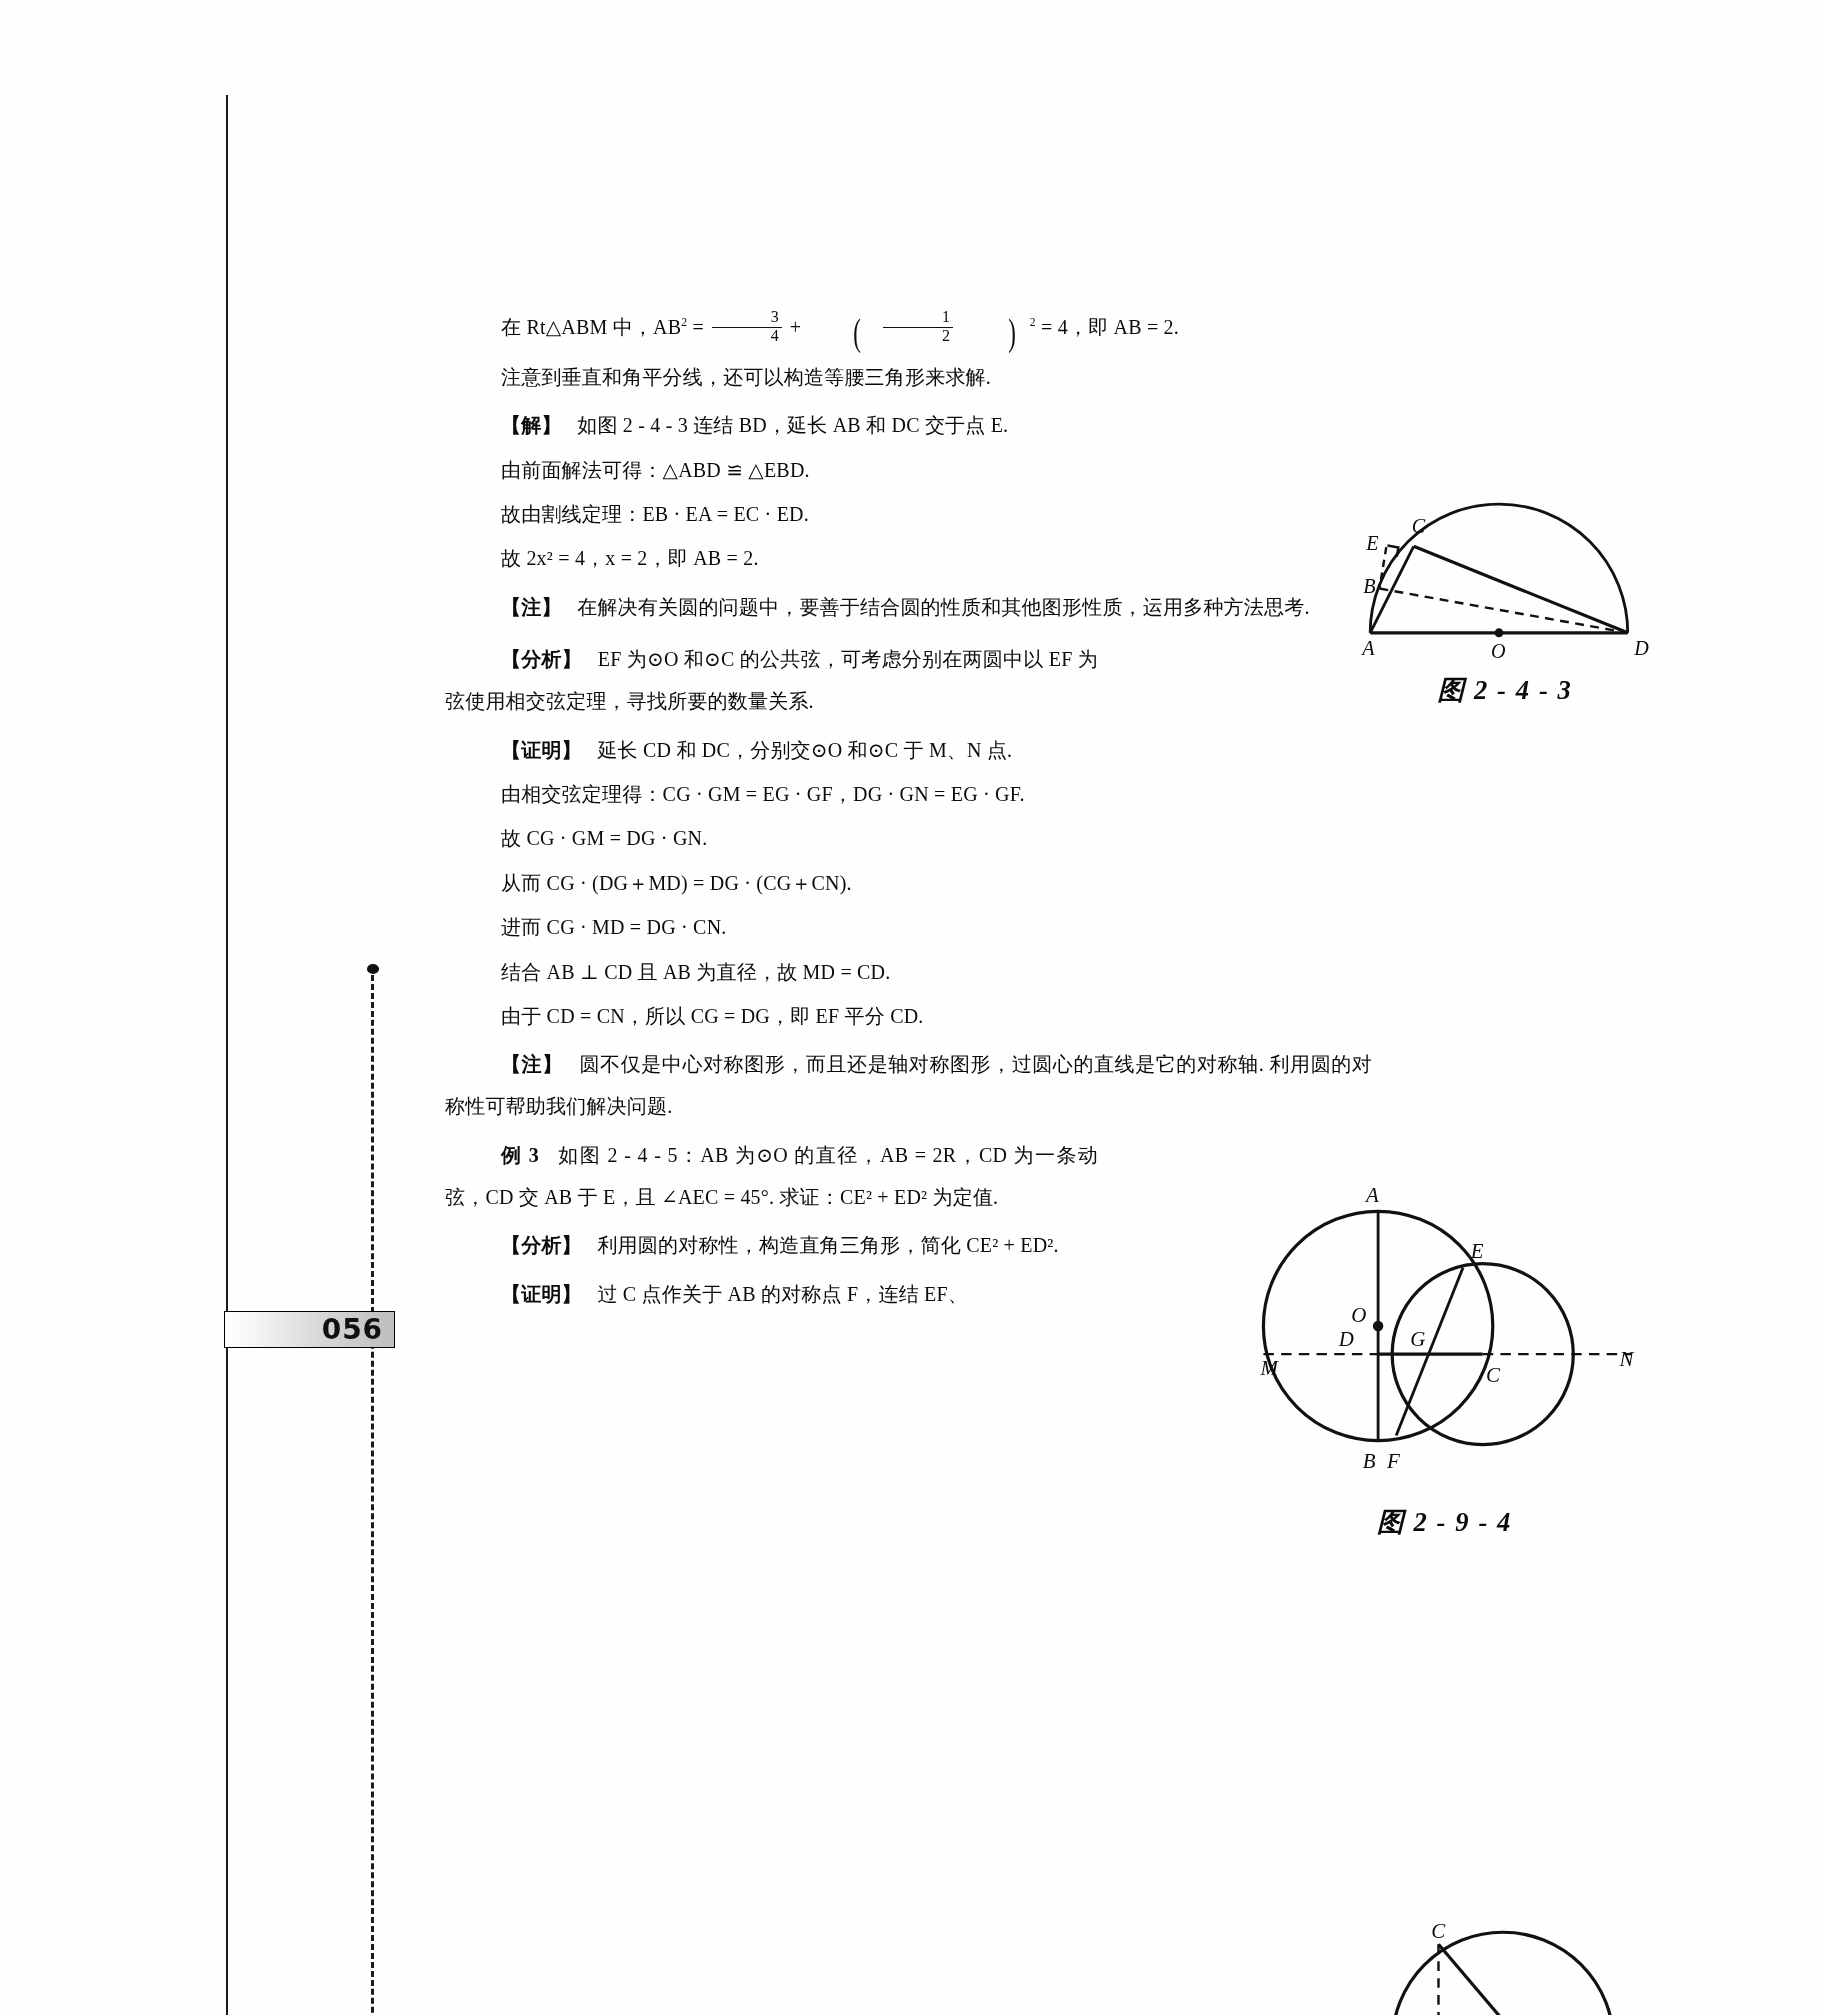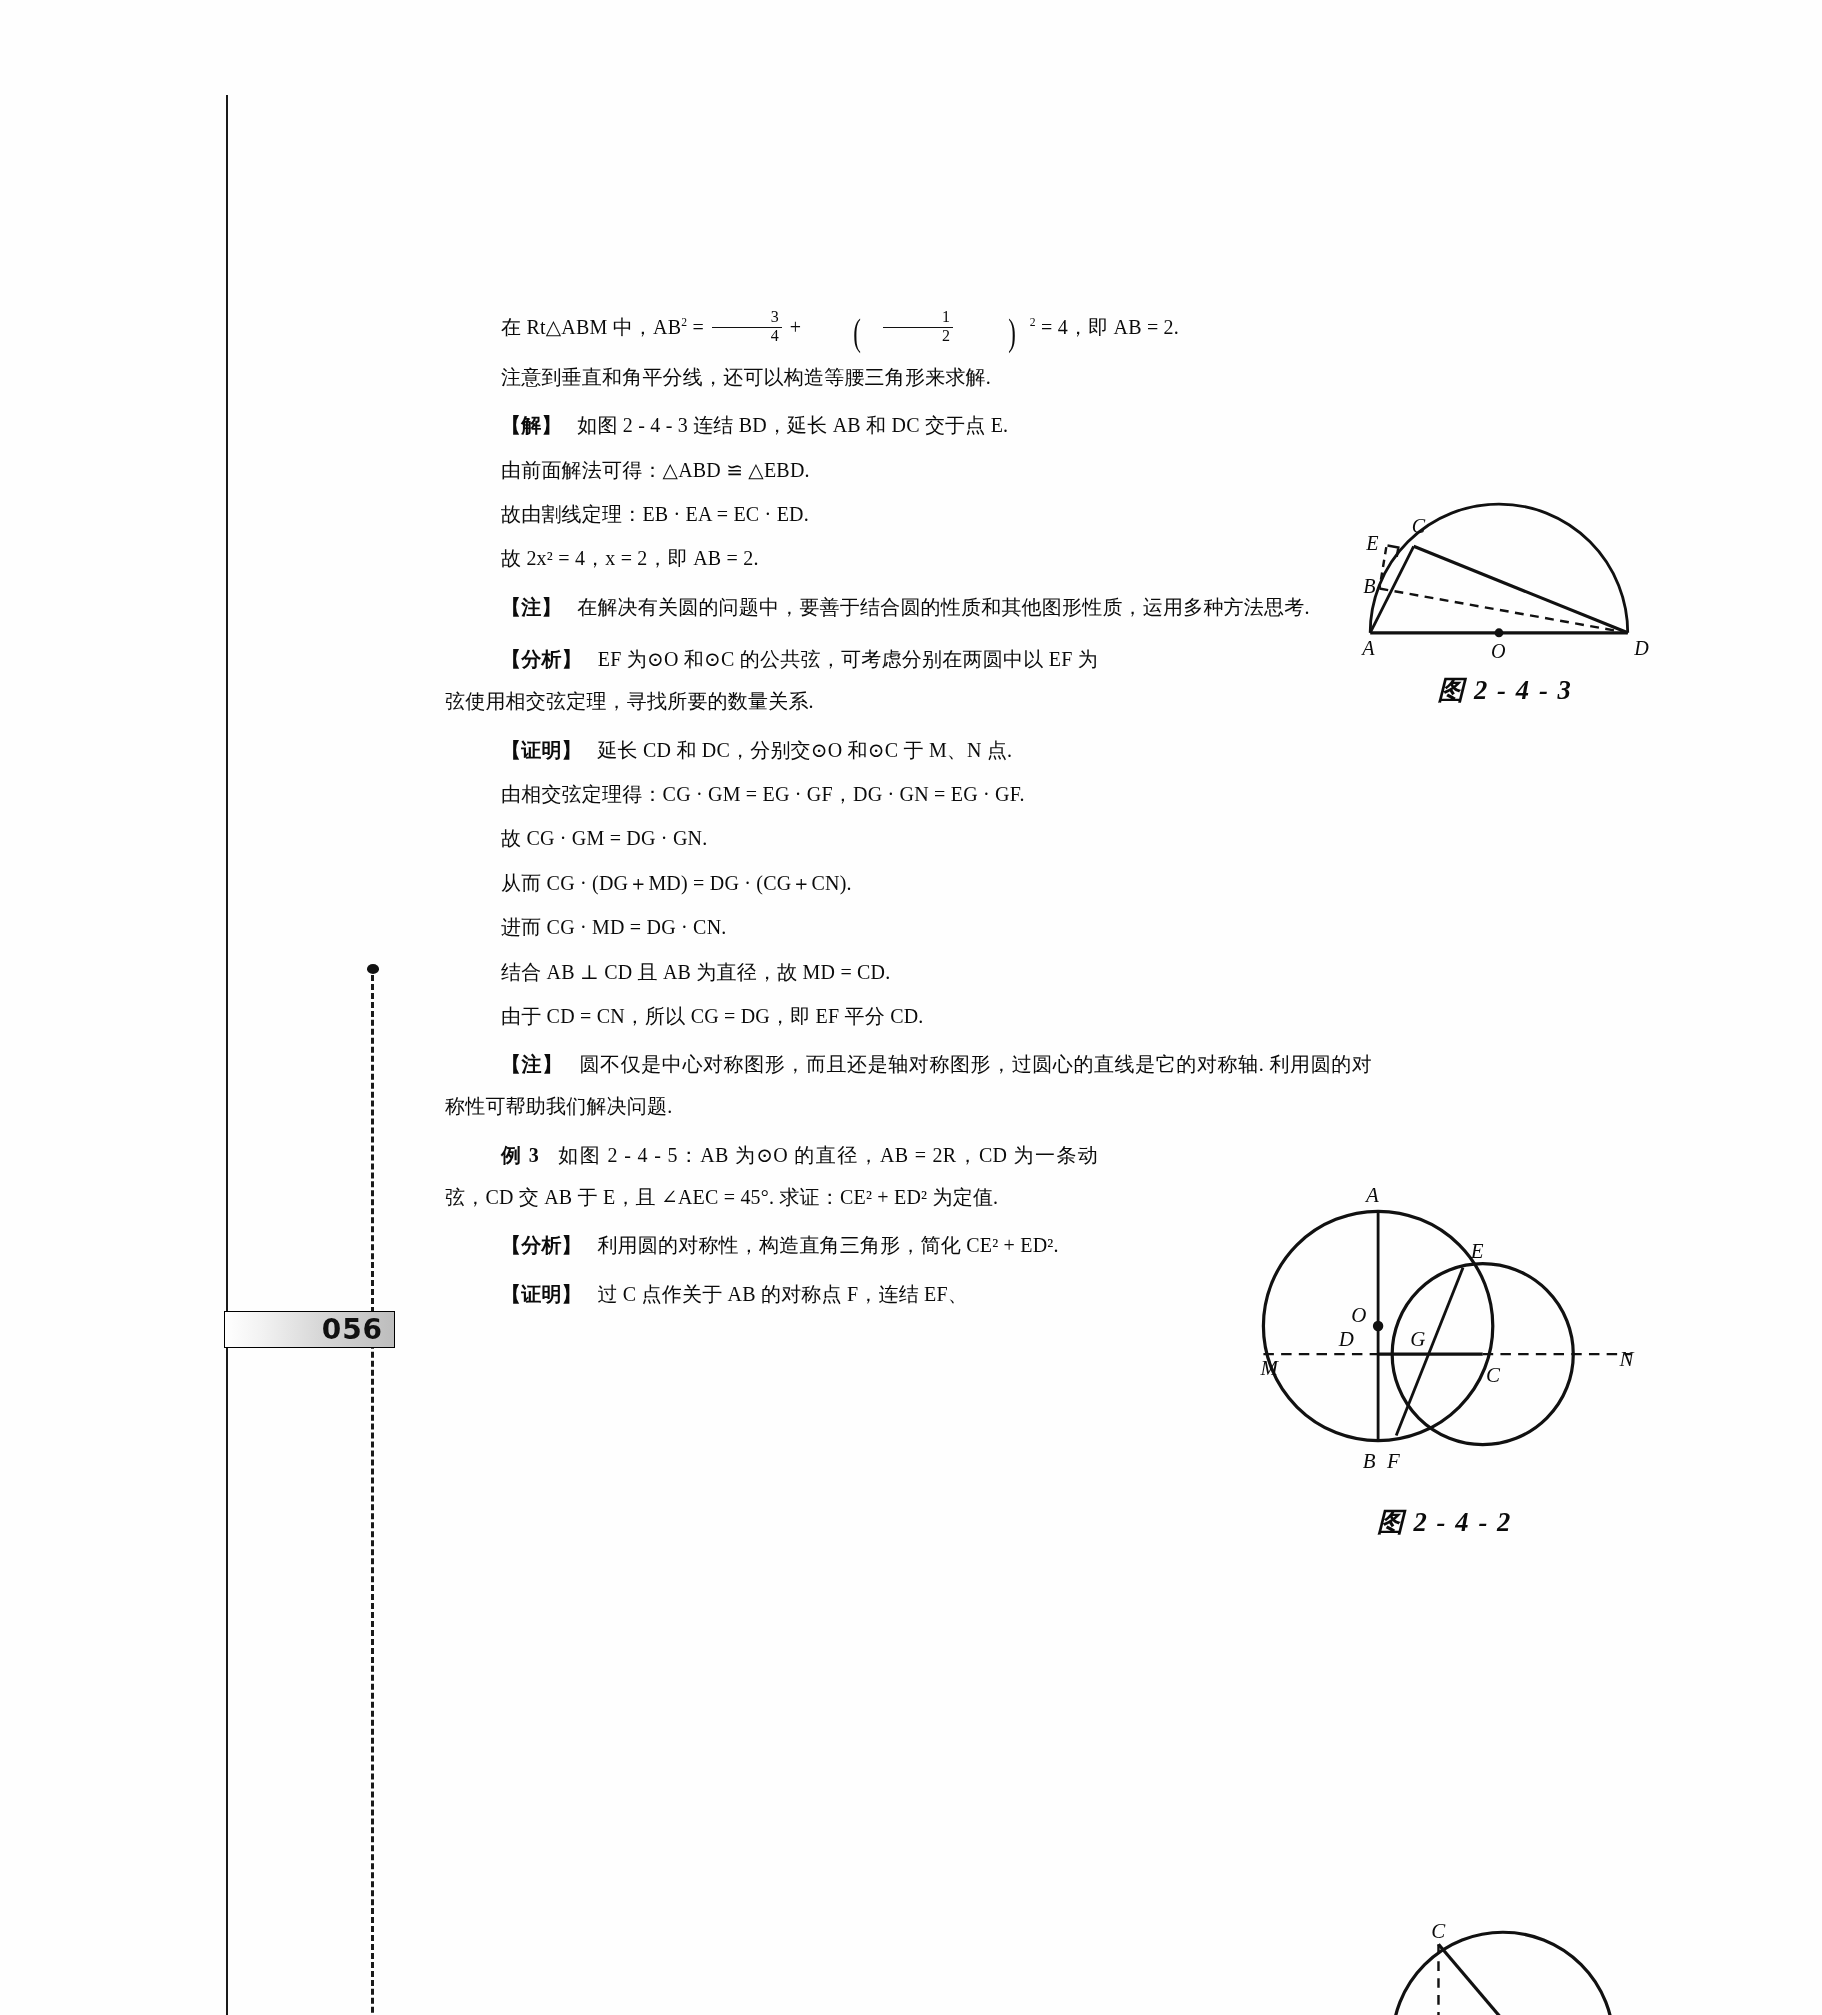--- a/index.html
+++ b/index.html
@@ -271,21 +271,21 @@
       <text x="292" y="752" font-size="52">B</text>
       <text x="598" y="540" font-size="52">C</text>
       <text x="232" y="450" font-size="52">D</text>
       <text x="560" y="232" font-size="52">E</text>
       <text x="352" y="752" font-size="52">F</text>
       <text x="410" y="450" font-size="52">G</text>
       <text x="38" y="522" font-size="52">M</text>
       <text x="930" y="500" font-size="52">N</text>
       <text x="263" y="390" font-size="52">O</text>
     </svg>
-    <div class="fig-cap">图 2 - 4 - 2</div>
+    <div class="fig-cap">图 2 - 9 - 4</div>
   </div>
 
   <div class="figure fig3">
     <svg width="318" height="262" viewBox="0 0 790 650">
 
       <circle cx="350" cy="300" r="275" fill="none" stroke="#111" stroke-width="8"></circle>
 
       <line x1="75" y1="300" x2="625" y2="300" stroke="#111" stroke-width="8"></line>
 
       <line x1="190" y1="55" x2="530" y2="455" stroke="#111" stroke-width="8"></line>

